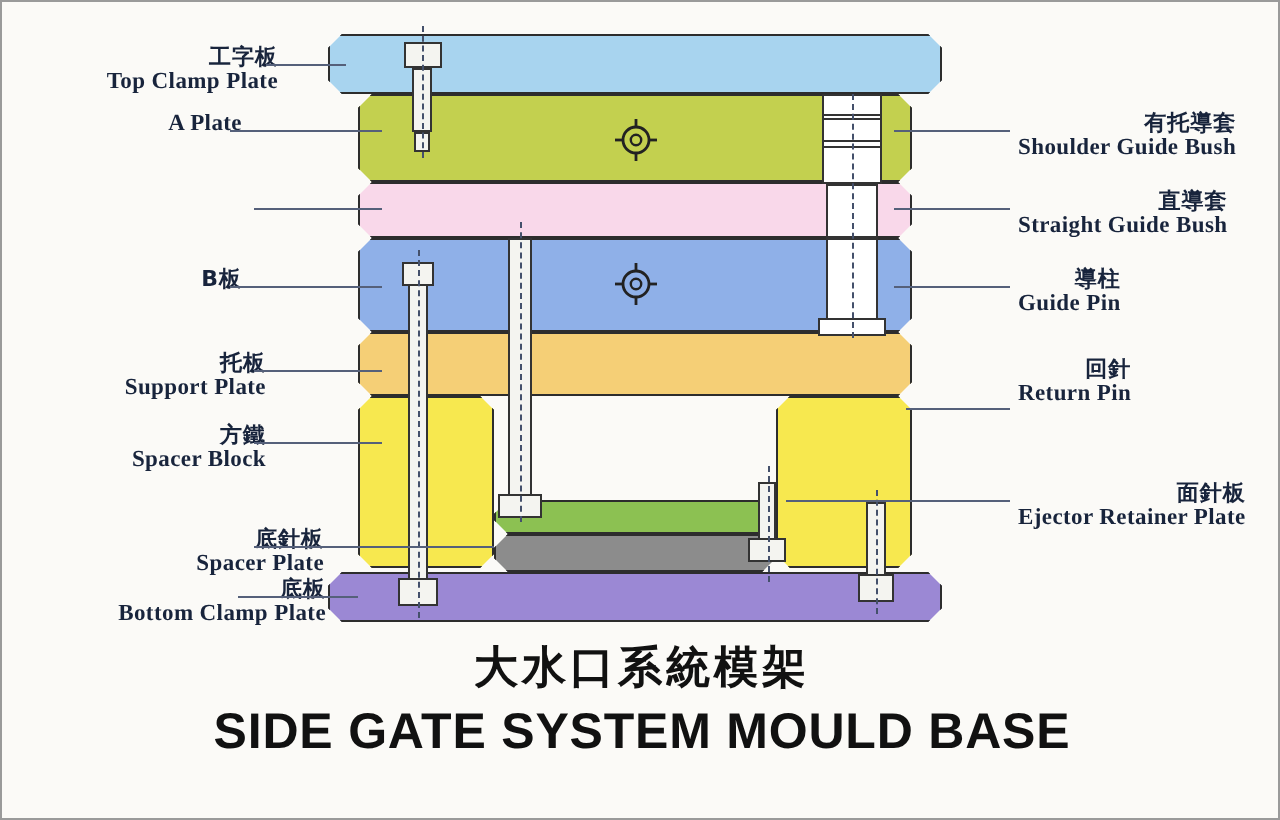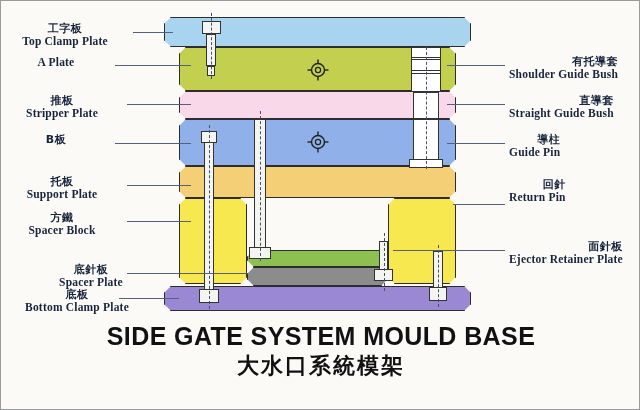--- a/index.html
+++ b/index.html
@@ -7,21 +7,21 @@
        font-family:"Liberation Serif",serif;}
   #root{position:relative;width:640px;height:410px;background:#fbfaf7;
         border:1px solid #9a9a9a;box-sizing:border-box;overflow:hidden;}
 
   
   .lbl{position:absolute;line-height:1.05;}
   .lbl .cn{font-family:"DejaVu Sans",sans-serif;font-weight:700;
            font-size:11px;color:#18243c;letter-spacing:.5px;white-space:nowrap;}
   .lbl .en{font-family:"Liberation Serif",serif;font-weight:700;
            font-size:11.5px;color:#18243c;white-space:nowrap;letter-spacing:.2px;}
-  .lbl.left{text-align:center;}
+  .lbl.left{text-align:right;padding-left:10px;}
   .lbl.right{text-align:right;}
 
   
   .leader{position:absolute;height:1px;background:#55607a;}
 
   
   #diagram{position:absolute;left:0;top:0;width:640px;height:320px;}
 
   .plate{position:absolute;box-sizing:border-box;border:1px solid #2d2d2d;}
   
@@ -136,24 +136,20 @@
     <div class="cn">工字板</div>
     <div class="en">Top Clamp Plate</div>
   </div>
   <div class="leader" style="left:132px;top:31px;width:40px;"></div>
 
   <div class="lbl left" style="left:0;top:55px;width:110px;">
     <div class="en">A Plate</div>
   </div>
   <div class="leader" style="left:114px;top:64px;width:76px;"></div>
 
-  <div class="lbl left" style="left:0;top:94px;width:122px;">
-    <div class="cn">推板</div>
-    <div class="en">Stripper Plate</div>
-  </div>
   <div class="leader" style="left:126px;top:103px;width:64px;"></div>
 
   <div class="lbl left" style="left:0;top:133px;width:110px;">
     <div class="cn">B板</div>
   </div>
   <div class="leader" style="left:114px;top:142px;width:76px;"></div>
 
   <div class="lbl left" style="left:0;top:175px;width:122px;">
     <div class="cn">托板</div>
     <div class="en">Support Plate</div>
@@ -202,17 +198,17 @@
   </div>
   <div class="leader" style="left:452px;top:203px;width:52px;"></div>
 
   <div class="lbl right" style="left:508px;top:240px;">
     <div class="cn">面針板</div>
     <div class="en">Ejector Retainer Plate</div>
   </div>
   <div class="leader" style="left:392px;top:249px;width:112px;"></div>
 
   <div id="titles">
+    <div id="title-cn">大水口系統模架</div>
     <div id="title-en">SIDE GATE SYSTEM MOULD BASE</div>
-    <div id="title-cn">大水口系統模架</div>
   </div>
 
 </div>
 
 </body></html>

